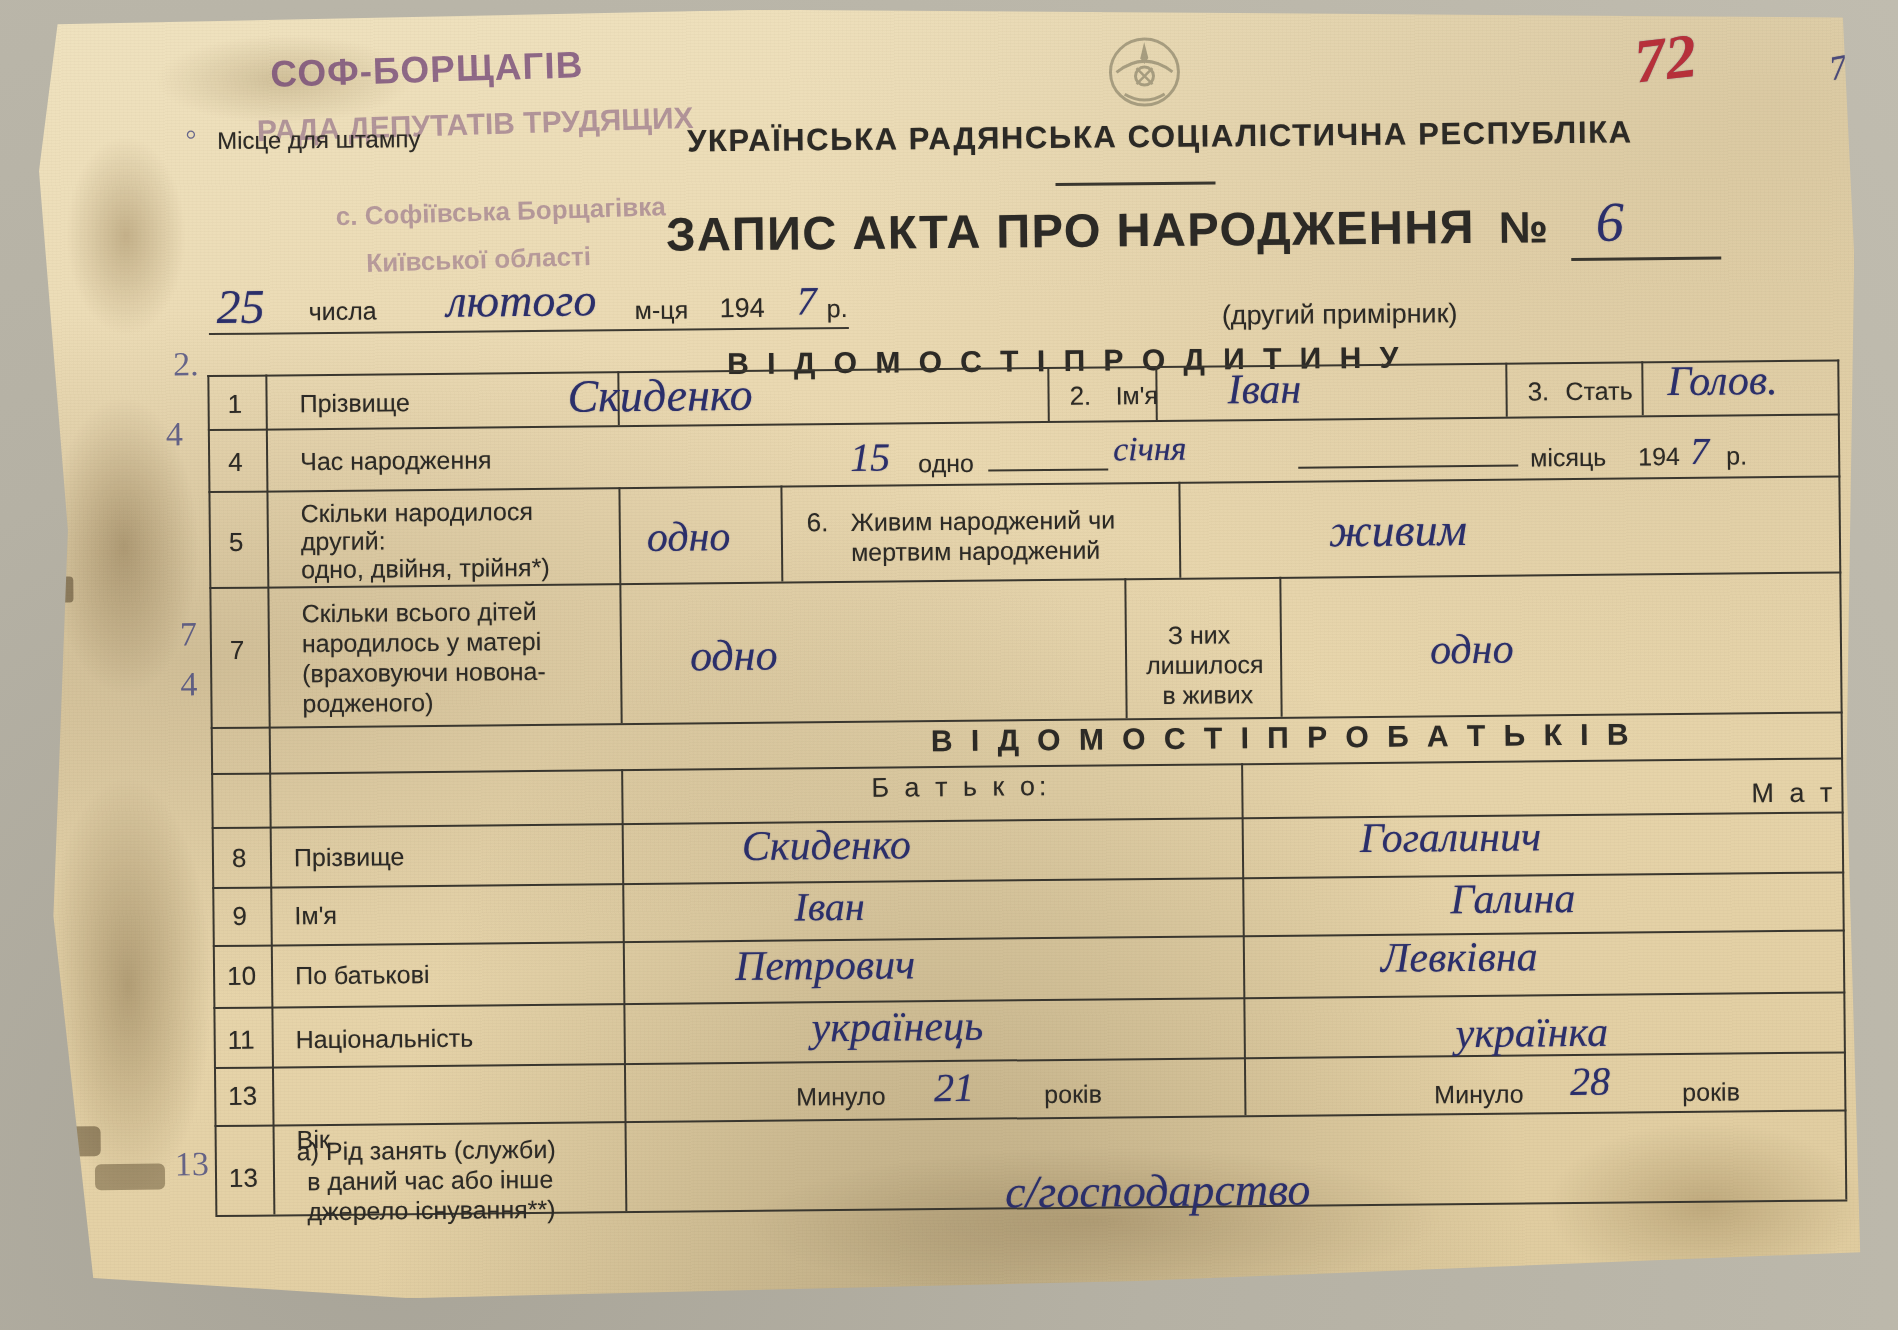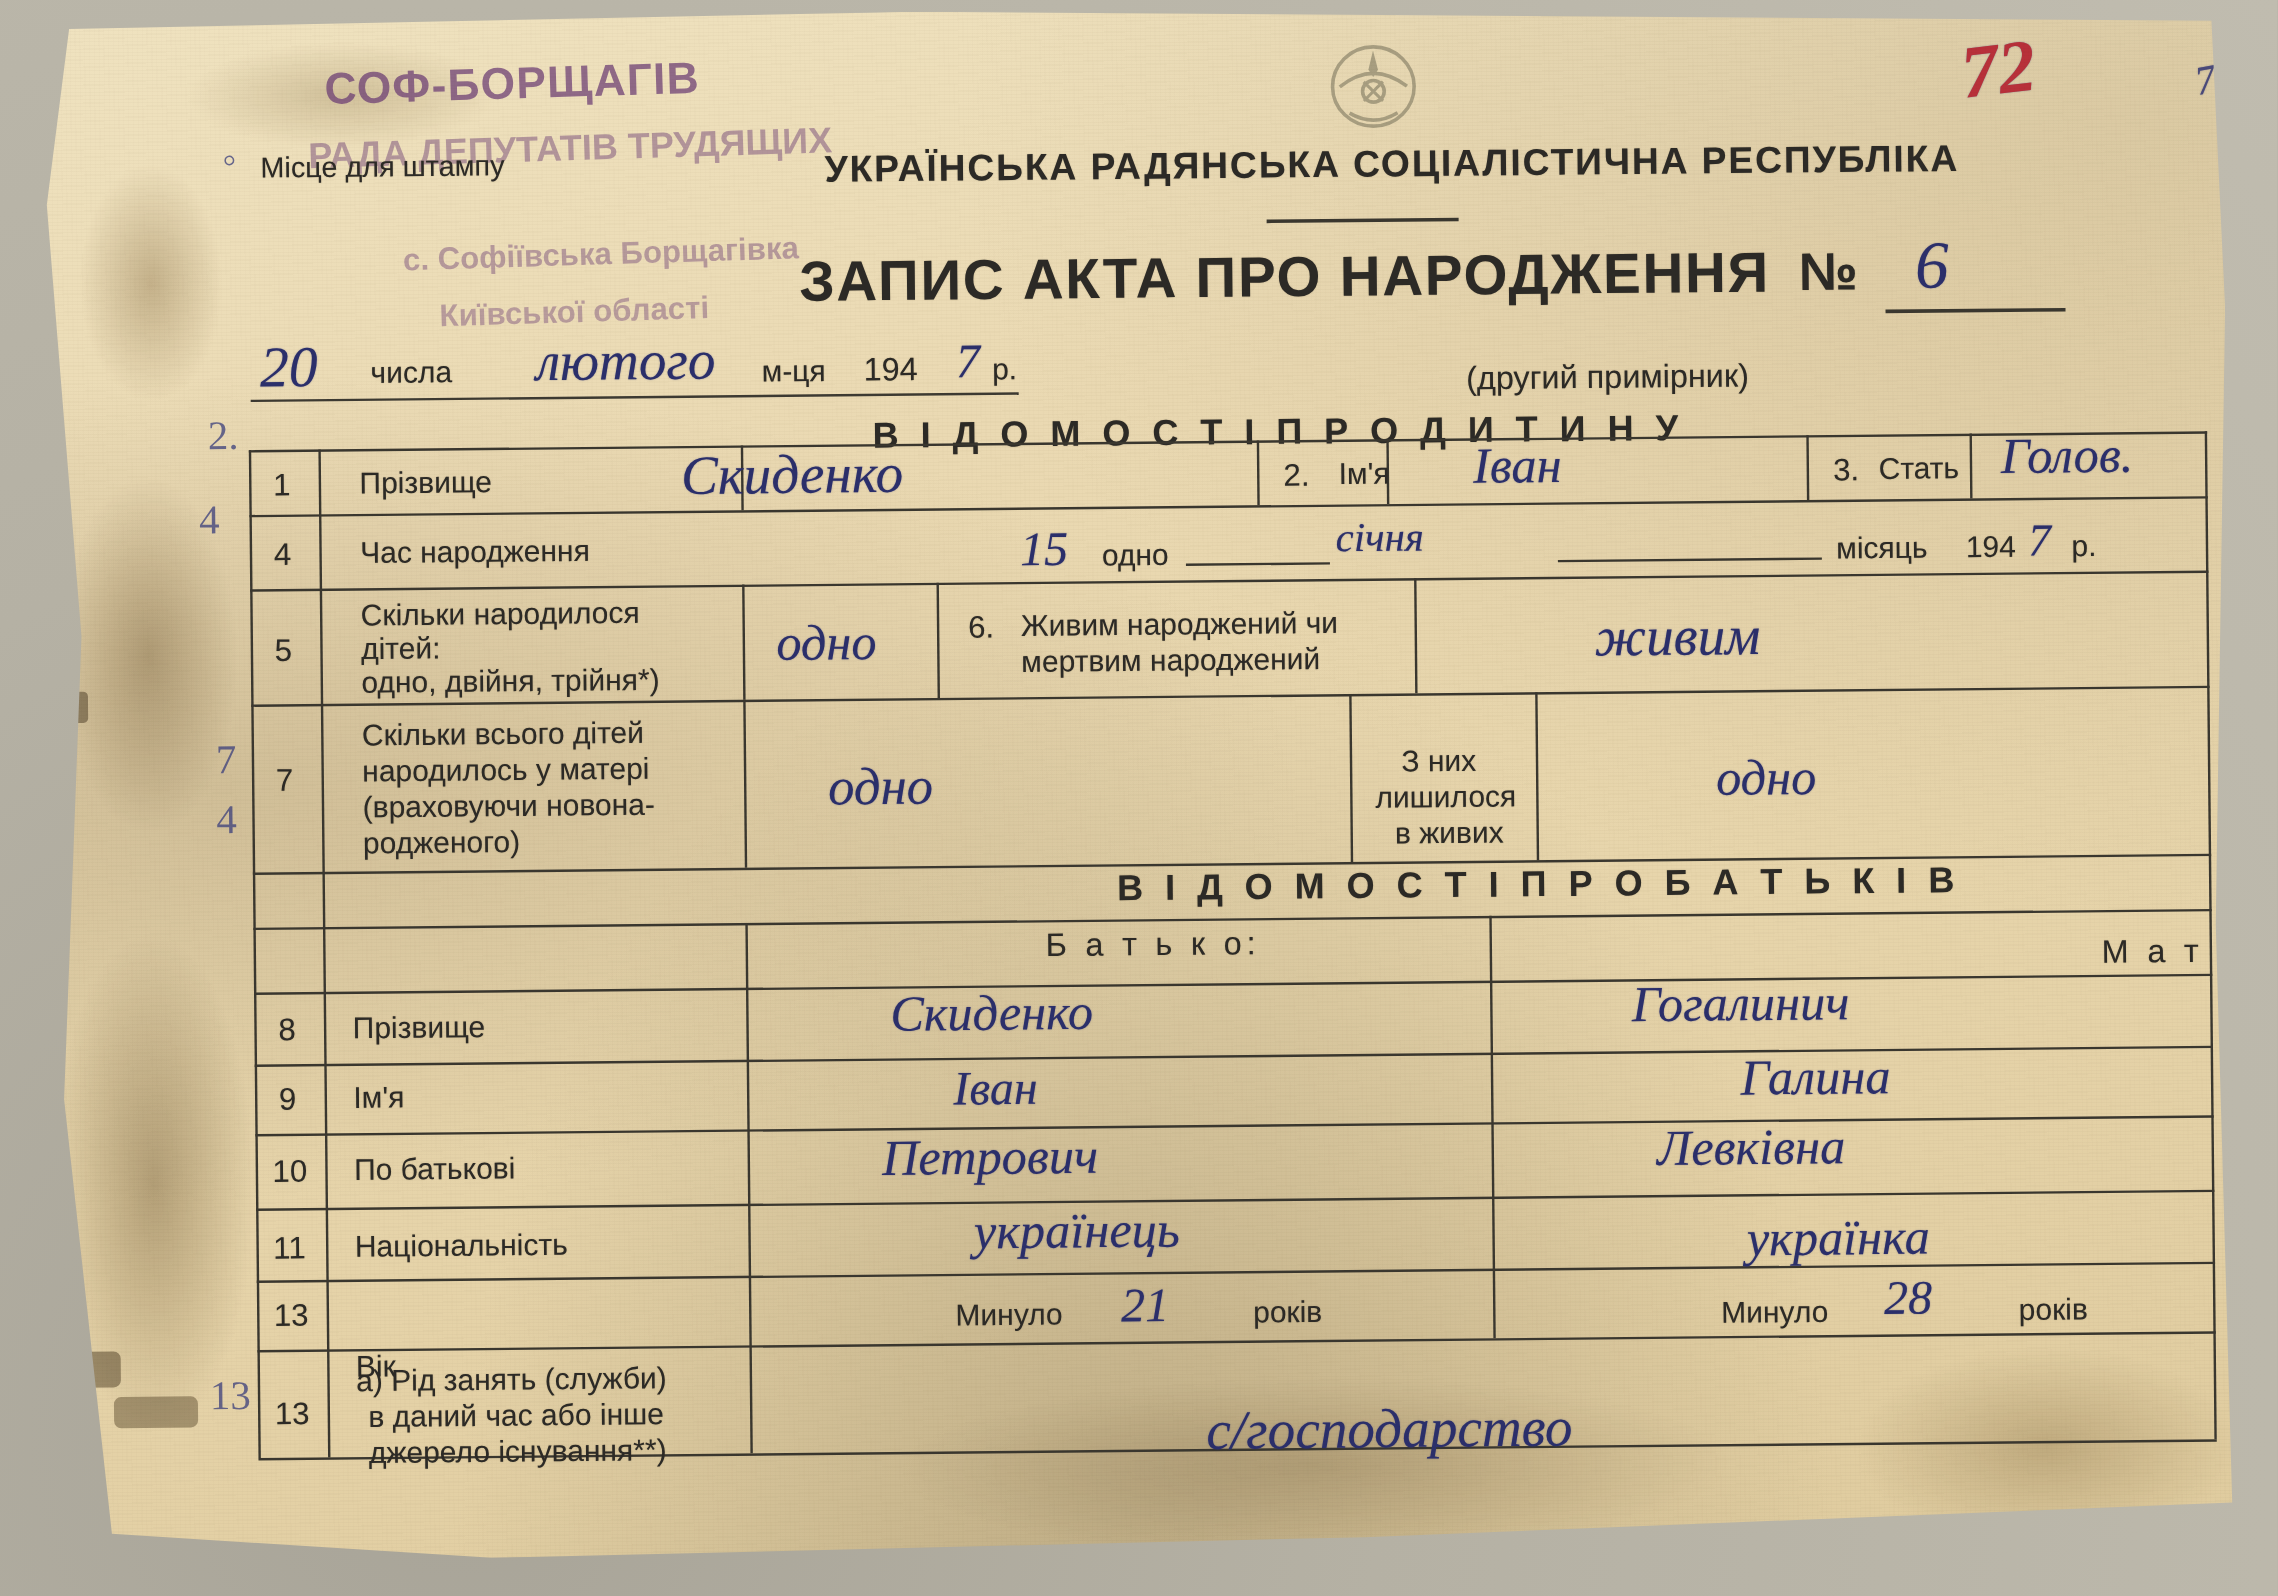--- a/index.html
+++ b/index.html
@@ -198,21 +198,21 @@
 
     <div class="print" id="stamp-place">Місце  для  штампу</div>
 
     <div class="print" id="title-country">УКРАЇНСЬКА РАДЯНСЬКА СОЦІАЛІСТИЧНА РЕСПУБЛІКА</div>
     <div id="rule-under-country"></div>
     <div class="print" id="title-main">ЗАПИС АКТА ПРО НАРОДЖЕННЯ</div>
     <div class="print" id="num-label">№</div>
     <div class="hand" id="num-value">6</div>
     <div id="num-underline"></div>
 
-    <div class="hand" id="date-day">20</div>
+    <div class="hand" id="date-day">25</div>
     <div class="print" id="date-chysla">числа</div>
     <div class="hand" id="date-month">лютого</div>
     <div class="print" id="date-mcya">м-ця</div>
     <div class="print" id="date-194">194</div>
     <div class="hand" id="date-year">7</div>
     <div class="print" id="date-r">р.</div>
     <div class="print" id="date-copy">(другий примірник)</div>
     <div id="date-rule"></div>
 
     <div class="print section-head" id="sec-child">В І Д О М О С Т І   П Р О   Д И Т И Н У</div>
@@ -271,21 +271,21 @@
     <div class="hand" style="left:1075px;top:424px;font-size:34px;">січня</div>
     <div class="print rowlabel" style="left:1492px;top:440px;">місяць</div>
     <div class="print rowlabel" style="left:1600px;top:440px;">194</div>
     <div class="hand" style="left:1652px;top:428px;font-size:38px;">7</div>
     <div class="print rowlabel" style="left:1688px;top:440px;">р.</div>
     <div class="hline" style="left:950px;top:462px;width:120px;"></div>
     <div class="hline" style="left:1260px;top:462px;width:220px;"></div>
 
     <div class="print rownum" style="left:190px;top:512px;">5</div>
     <div class="print rowlabel" style="left:262px;top:484px;">Скільки народилося</div>
-    <div class="print rowlabel" style="left:262px;top:512px;">дітей:</div>
+    <div class="print rowlabel" style="left:262px;top:512px;">другий:</div>
     <div class="print rowlabel" style="left:262px;top:540px;">одно, двійня, трійня*)</div>
     <div class="hand" style="left:608px;top:502px;font-size:42px;">одно</div>
 
     <div class="print rownum" style="left:768px;top:498px;">6.</div>
     <div class="print rowlabel" style="left:812px;top:498px;">Живим народжений чи</div>
     <div class="print rowlabel" style="left:812px;top:528px;">мертвим народжений</div>
     <div class="hand" style="left:1290px;top:500px;font-size:46px;">живим</div>
 
     <div class="print rownum" style="left:190px;top:620px;">7</div>
     <div class="print rowlabel" style="left:262px;top:584px;">Скільки всього дітей</div>

